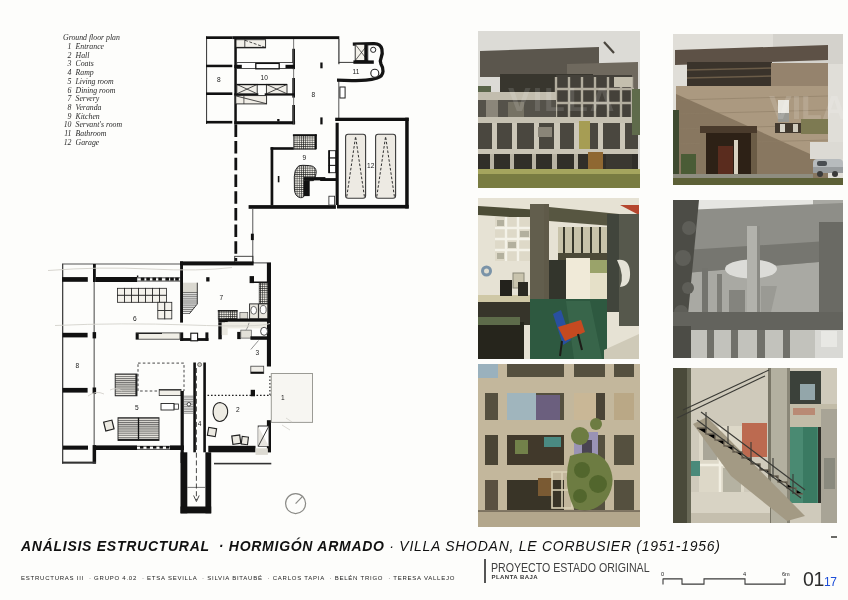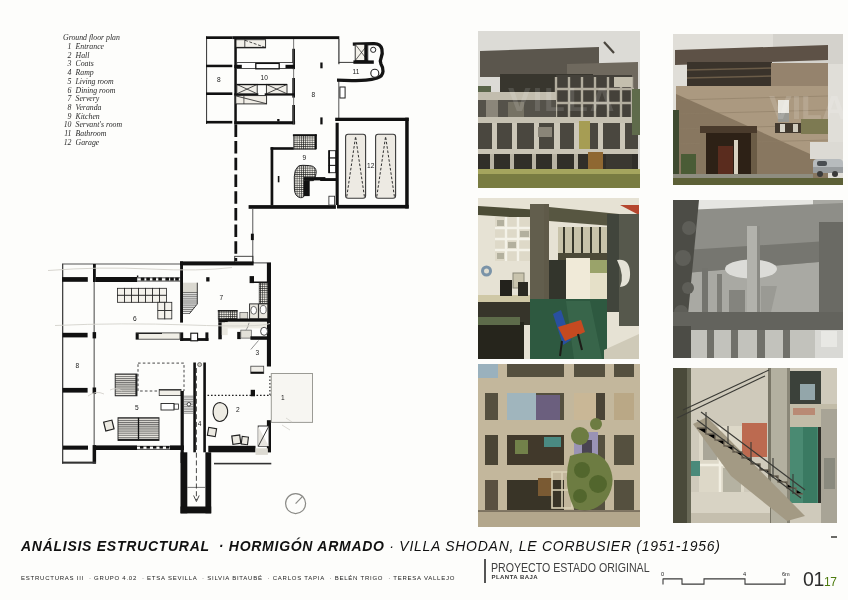--- a/index.html
+++ b/index.html
@@ -758,13 +758,13 @@
   <g fill="none" stroke="#3a3a3a" stroke-width="1.1">
     <path d="M8,10.5 L8,16.5 M8,10.9 L27,10.9 L27,16.1 L49,16.1 L49,10.9 L90,10.9 L90,16.1 L130,16.1 L130,10.5 M130,16.5 L130,16.5"></path>
   </g>
   <g font-size="5.6" fill="#222" font-family="Liberation Sans, sans-serif">
     <text x="6" y="8">0</text>
       <text x="88" y="8">4</text>
       <text x="127" y="8">6m</text>
   </g>
 </svg>
 
-<div class="abs" style="left:803px;top:567.5px;font-size:19.5px;color:#2e2e2e;letter-spacing:-0.4px;">01<span style="font-size:12px;color:#4d7c0f;">17</span></div>
+<div class="abs" style="left:803px;top:567.5px;font-size:19.5px;color:#2e2e2e;letter-spacing:-0.4px;">01<span style="font-size:12px;color:#1d4ed8;">17</span></div>
 
 </body></html>

